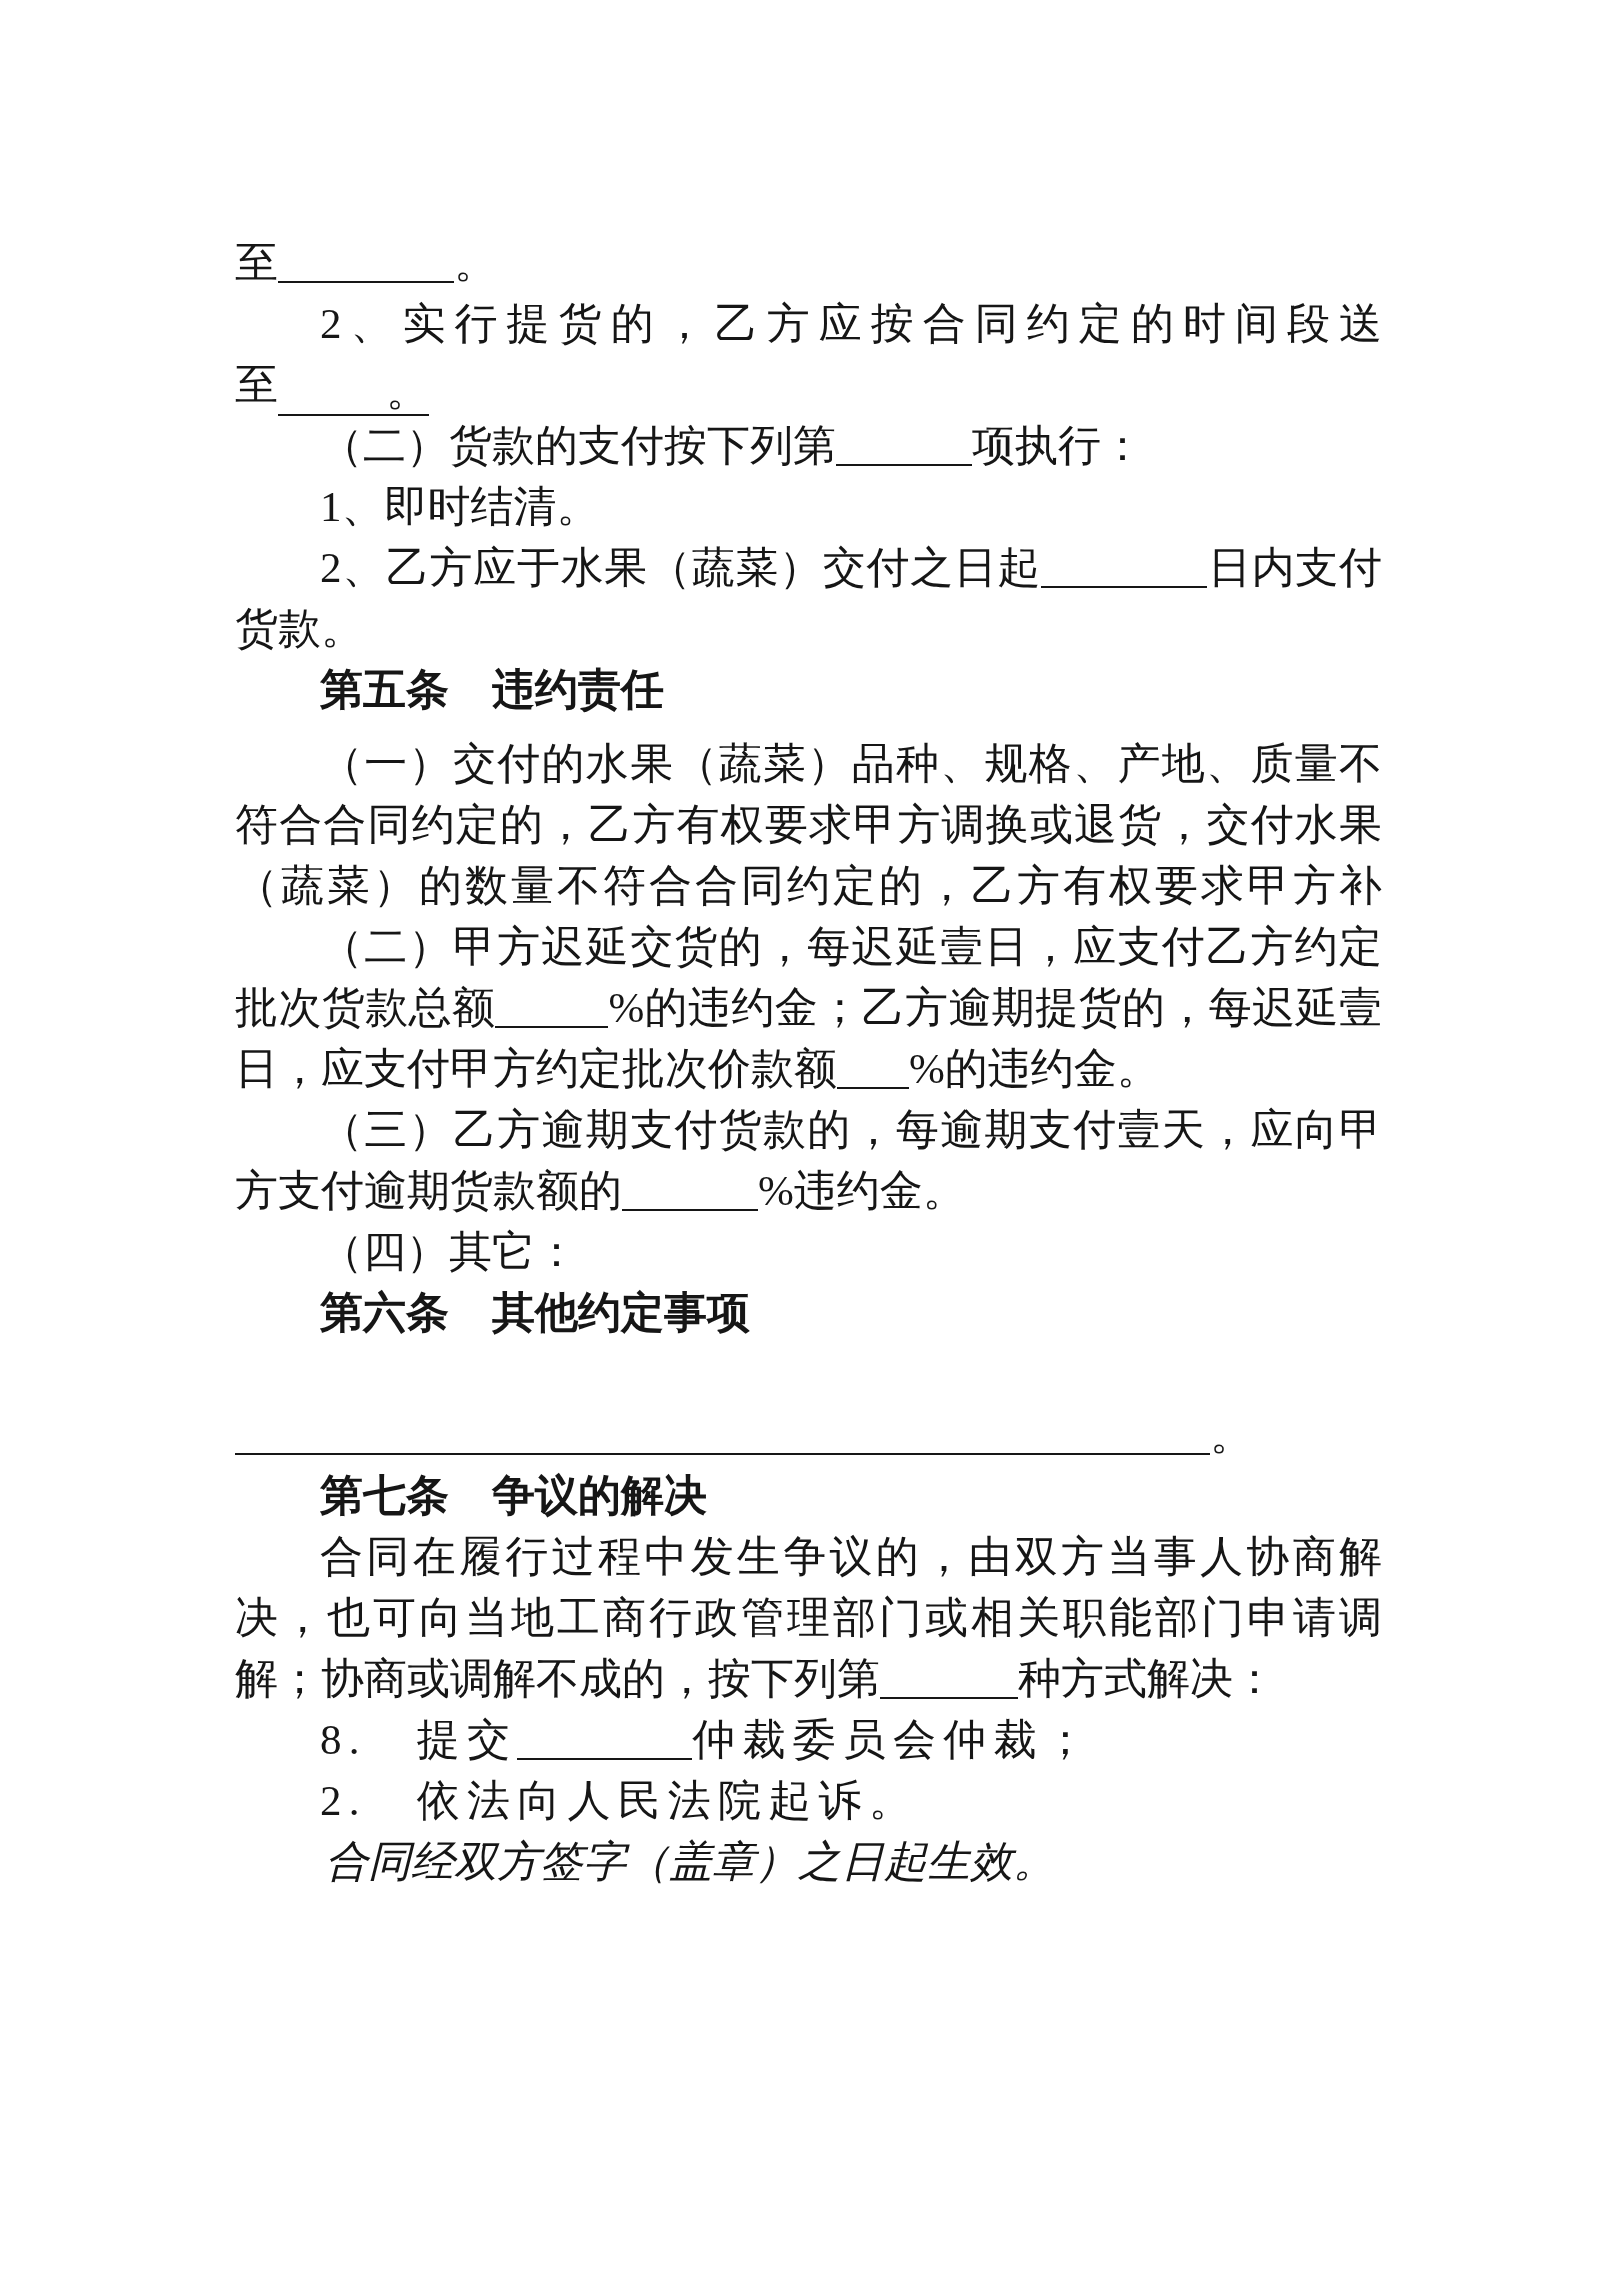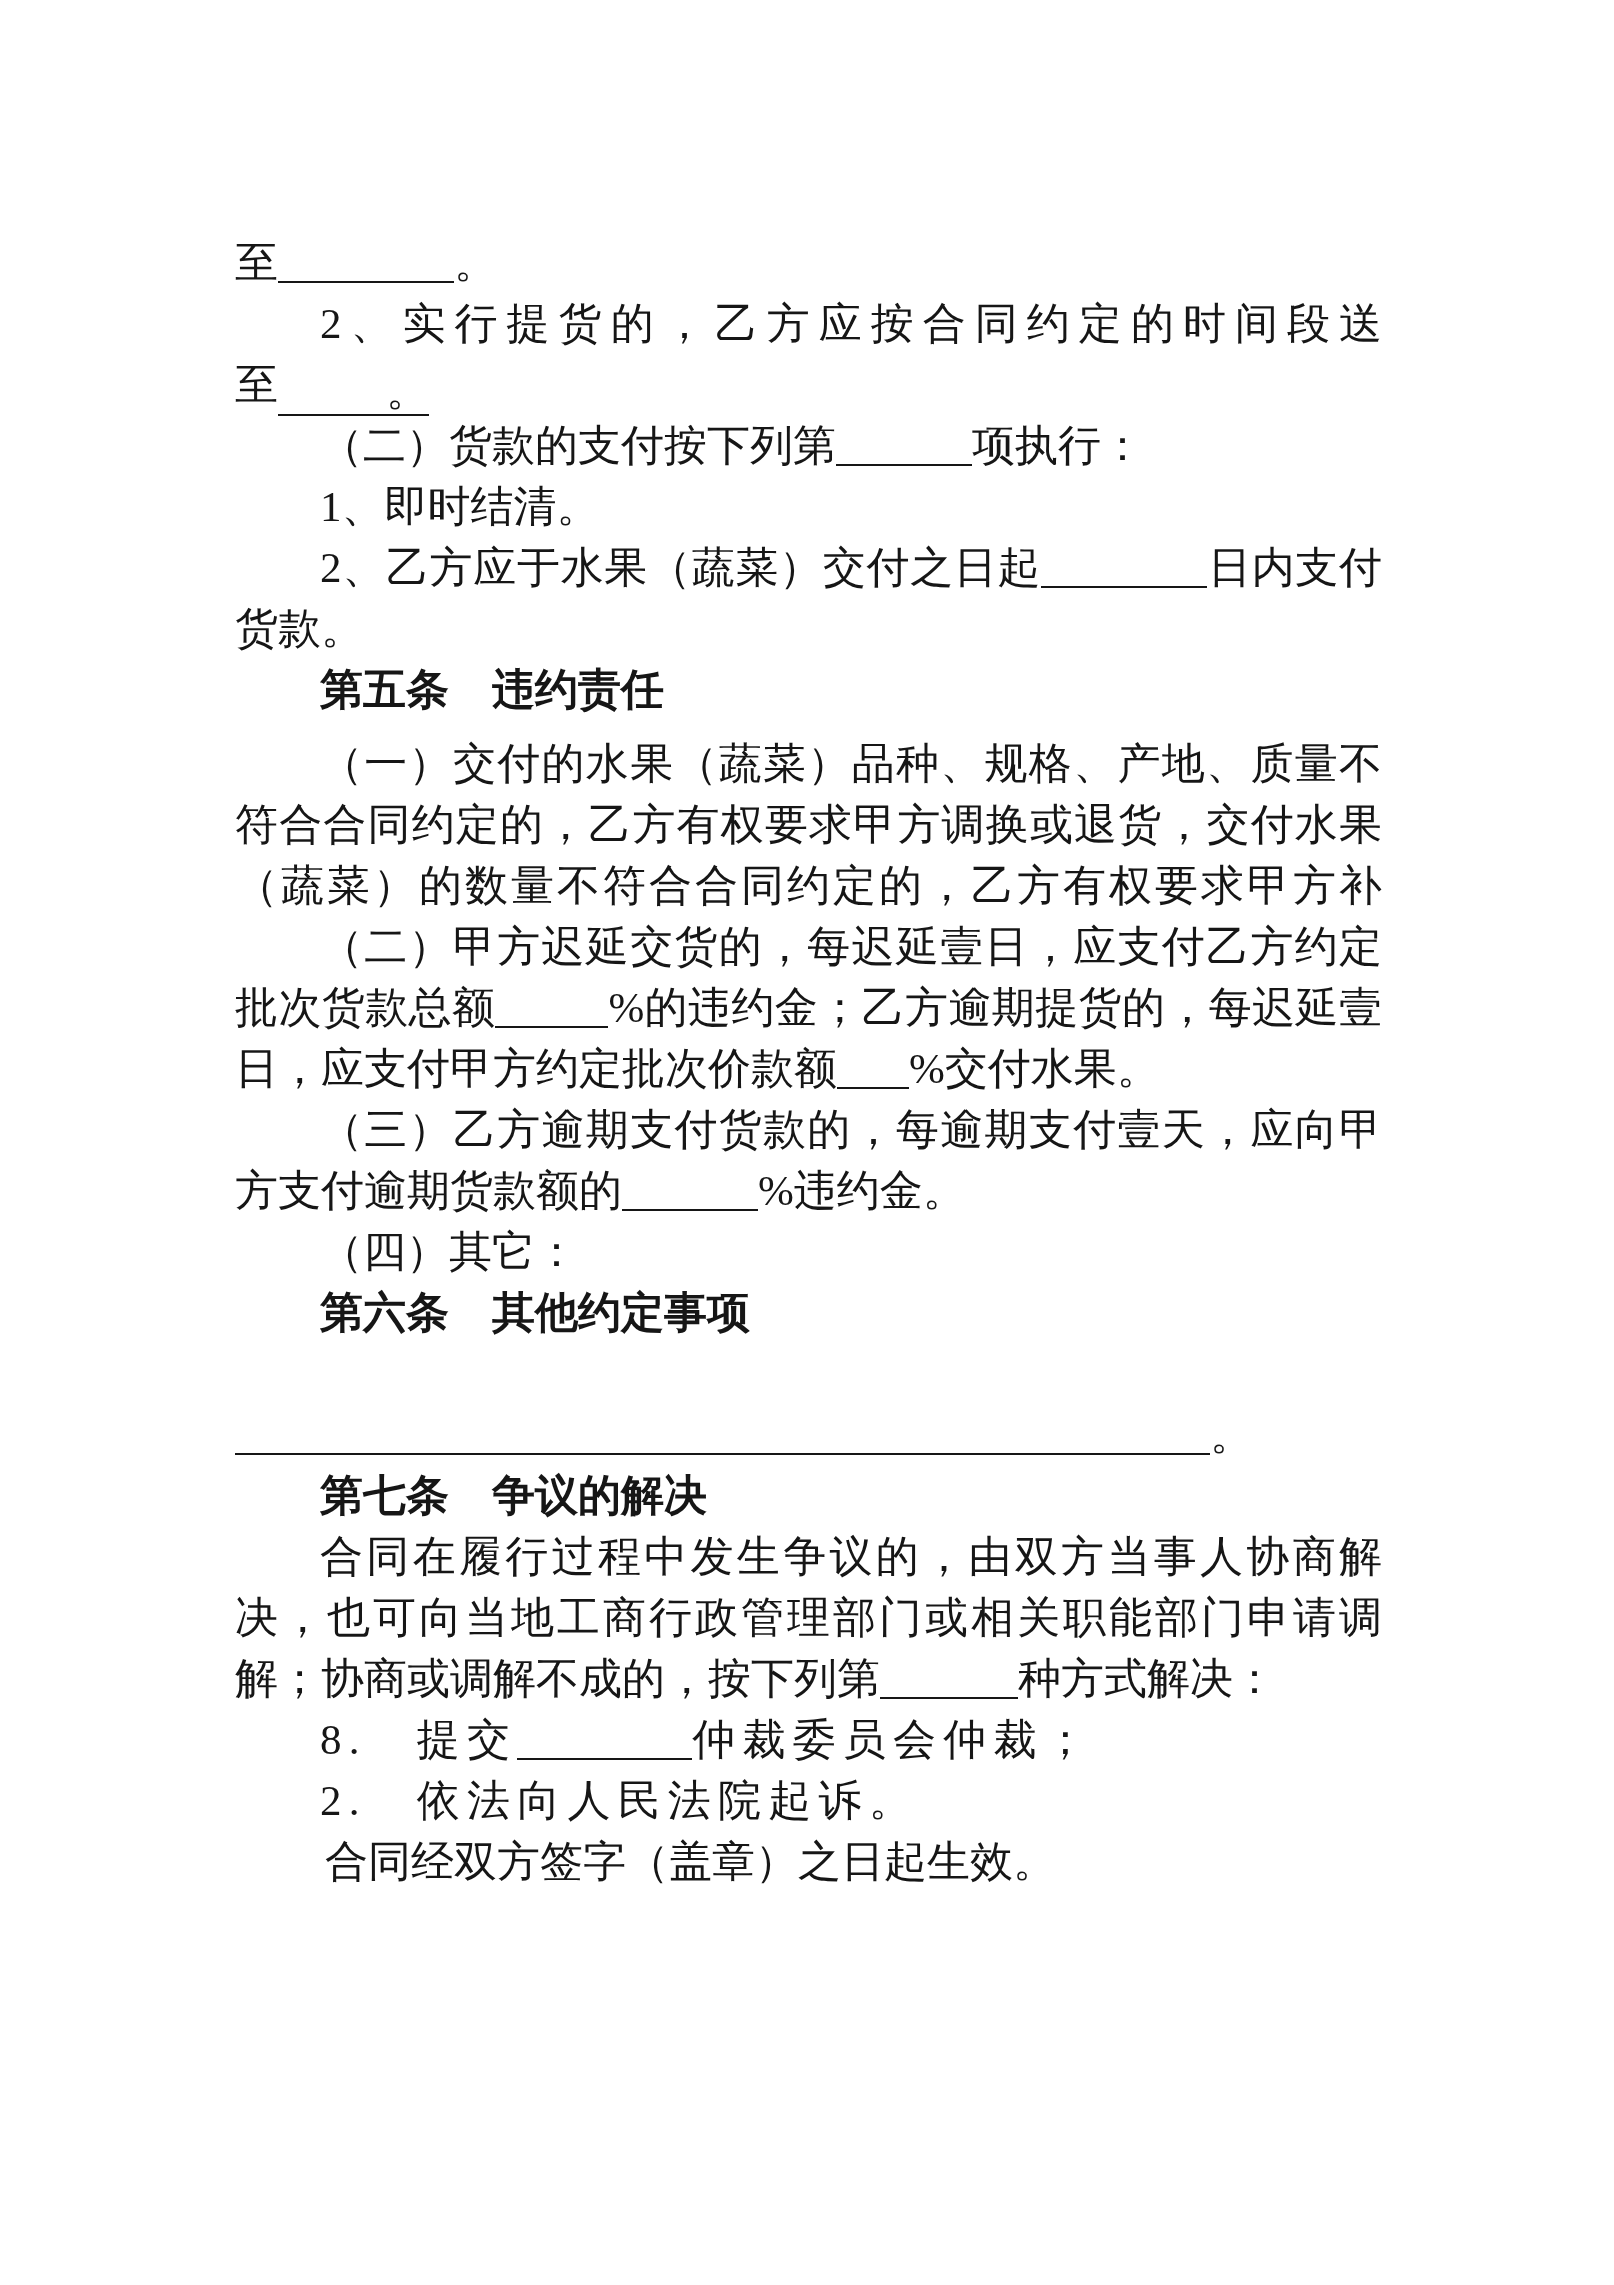--- a/index.html
+++ b/index.html
@@ -58,29 +58,29 @@
       <div class="line" style="text-indent: 85px;"><span class="seg">（二）货款的支付按下列第</span><span class="blank" style="width: 136px;"></span><span class="seg">项执行：</span></div>
       <div class="line" style="text-indent: 85px;"><span class="seg">1、即时结清。</span></div>
       <div class="line stretch" style="text-indent: 85px;"><span class="seg">2、乙方应于水果（蔬菜）交付之日起</span><span class="blank" style="width: 166px;"></span><span class="seg">日内支付</span></div>
       <div class="line"><span class="seg">货款。</span></div>
       <div class="line bold" style="text-indent: 85px;"><span class="seg">第五条　违约责任</span></div>
       <div class="line stretch" style="text-indent: 85px; margin-top: 13px;"><span class="seg">（一）交付的水果（蔬菜）品种、规格、产地、质量不</span></div>
       <div class="line stretch"><span class="seg">符合合同约定的，乙方有权要求甲方调换或退货，交付水果</span></div>
       <div class="line stretch"><span class="seg">（蔬菜）的数量不符合合同约定的，乙方有权要求甲方补</span></div>
       <div class="line stretch" style="text-indent: 85px;"><span class="seg">（二）甲方迟延交货的，每迟延壹日，应支付乙方约定</span></div>
       <div class="line stretch"><span class="seg">批次货款总额</span><span class="blank" style="width: 113px;"></span><span class="seg">%的违约金；乙方逾期提货的，每迟延壹</span></div>
-      <div class="line"><span class="seg">日，应支付甲方约定批次价款额</span><span class="blank" style="width: 72px;"></span><span class="seg">%交付水果。</span></div>
+      <div class="line"><span class="seg">日，应支付甲方约定批次价款额</span><span class="blank" style="width: 72px;"></span><span class="seg">%的违约金。</span></div>
       <div class="line stretch" style="text-indent: 85px;"><span class="seg">（三）乙方逾期支付货款的，每逾期支付壹天，应向甲</span></div>
       <div class="line"><span class="seg">方支付逾期货款额的</span><span class="blank" style="width: 136px;"></span><span class="seg">%违约金。</span></div>
       <div class="line" style="text-indent: 85px;"><span class="seg">（四）其它：</span></div>
       <div class="line bold" style="text-indent: 85px;"><span class="seg">第六条　其他约定事项</span></div>
       <div class="line">&nbsp;</div>
       <div class="line"><span class="blank" style="width: 975px;"></span><span class="seg">。</span></div>
       <div class="line bold" style="text-indent: 85px;"><span class="seg">第七条　争议的解决</span></div>
       <div class="line stretch" style="text-indent: 85px;"><span class="seg">合同在履行过程中发生争议的，由双方当事人协商解</span></div>
       <div class="line stretch"><span class="seg">决，也可向当地工商行政管理部门或相关职能部门申请调</span></div>
       <div class="line"><span class="seg">解；协商或调解不成的，按下列第</span><span class="blank" style="width: 138px;"></span><span class="seg">种方式解决：</span></div>
       <div class="line spread" style="text-indent: 85px;"><span class="seg">8.　提交</span><span class="blank" style="width: 175px;"></span><span class="seg">仲裁委员会仲裁；</span></div>
       <div class="line spread" style="text-indent: 85px;"><span class="seg">2.　依法向人民法院起诉。</span></div>
-      <div class="line" style="text-indent: 90px;"><span class="seg">合同经双方签字（盖章）之日起生效。</span></div>
+      <div class="line" style="text-indent: 90px; font-style: italic;"><span class="seg">合同经双方签字（盖章）之日起生效。</span></div>
     </div>
 </div>
 
 
 </body></html>

